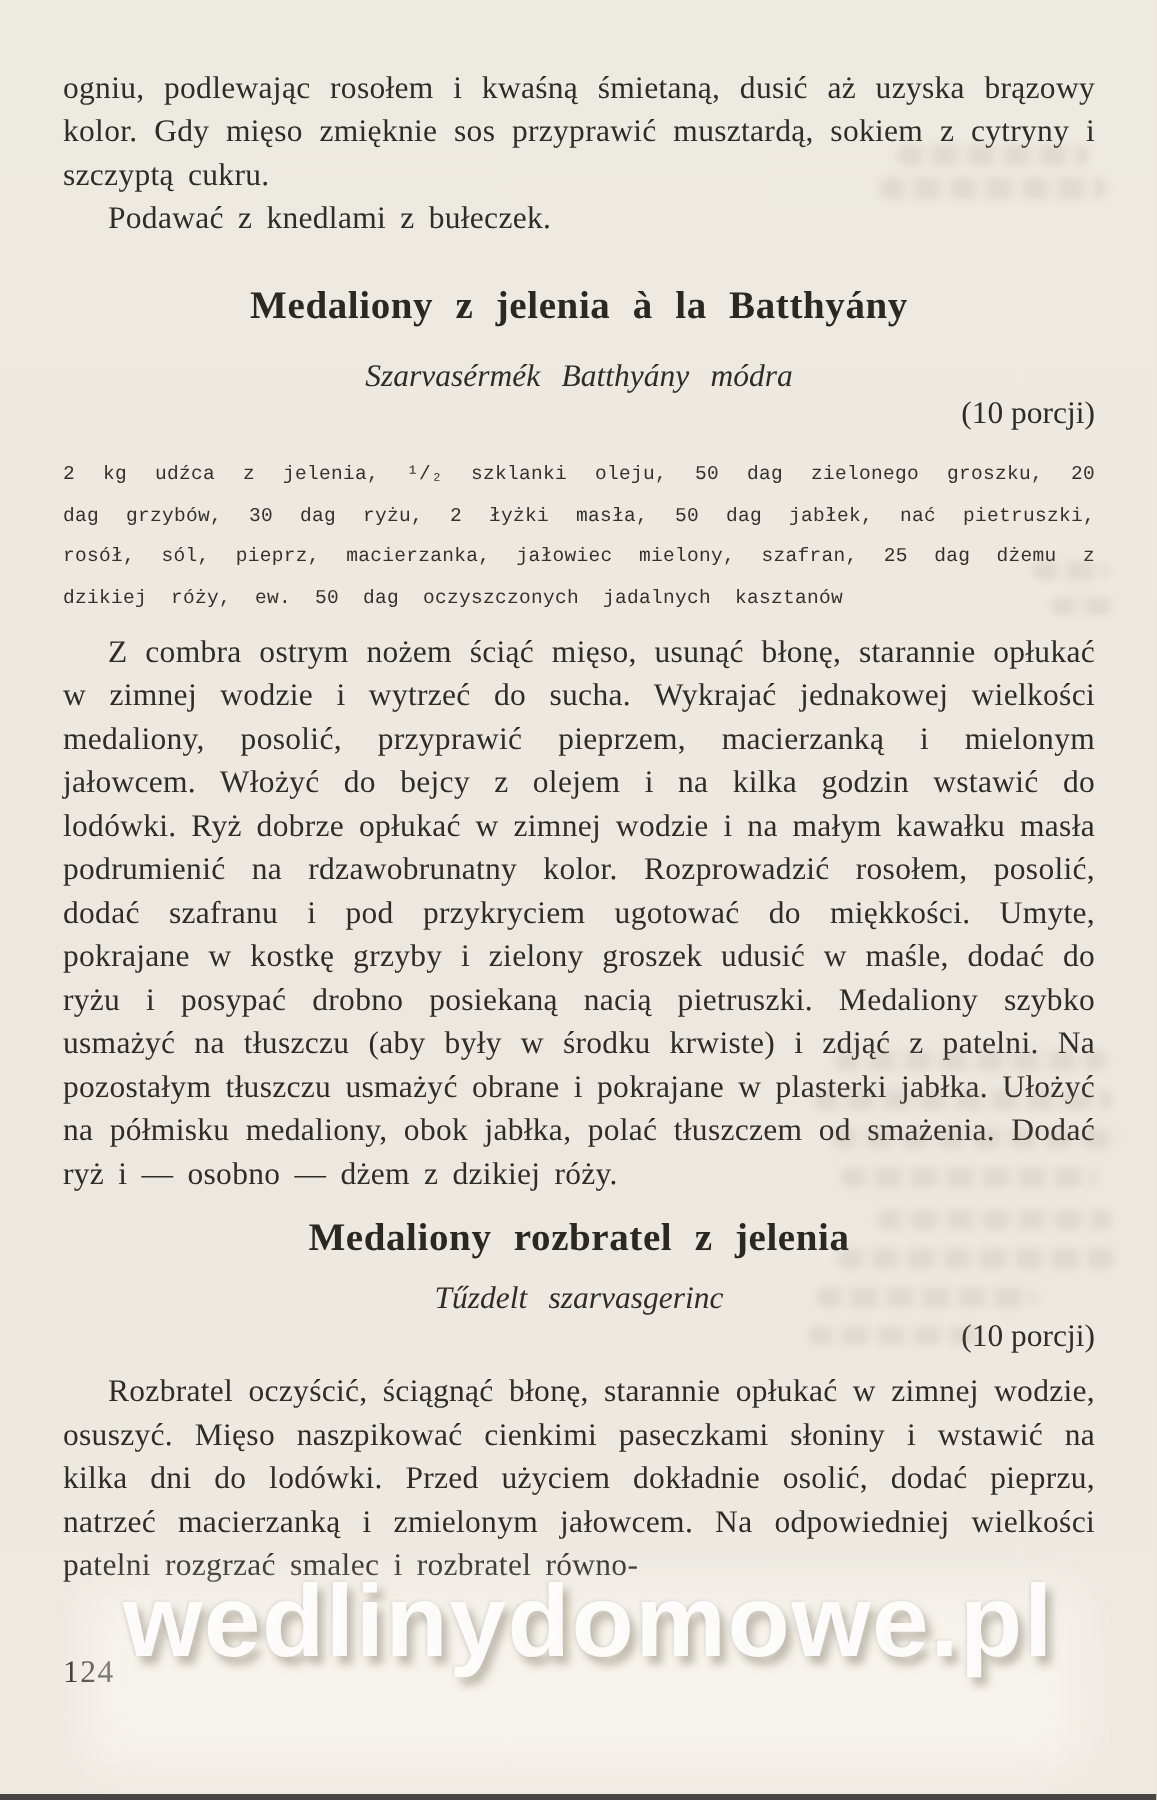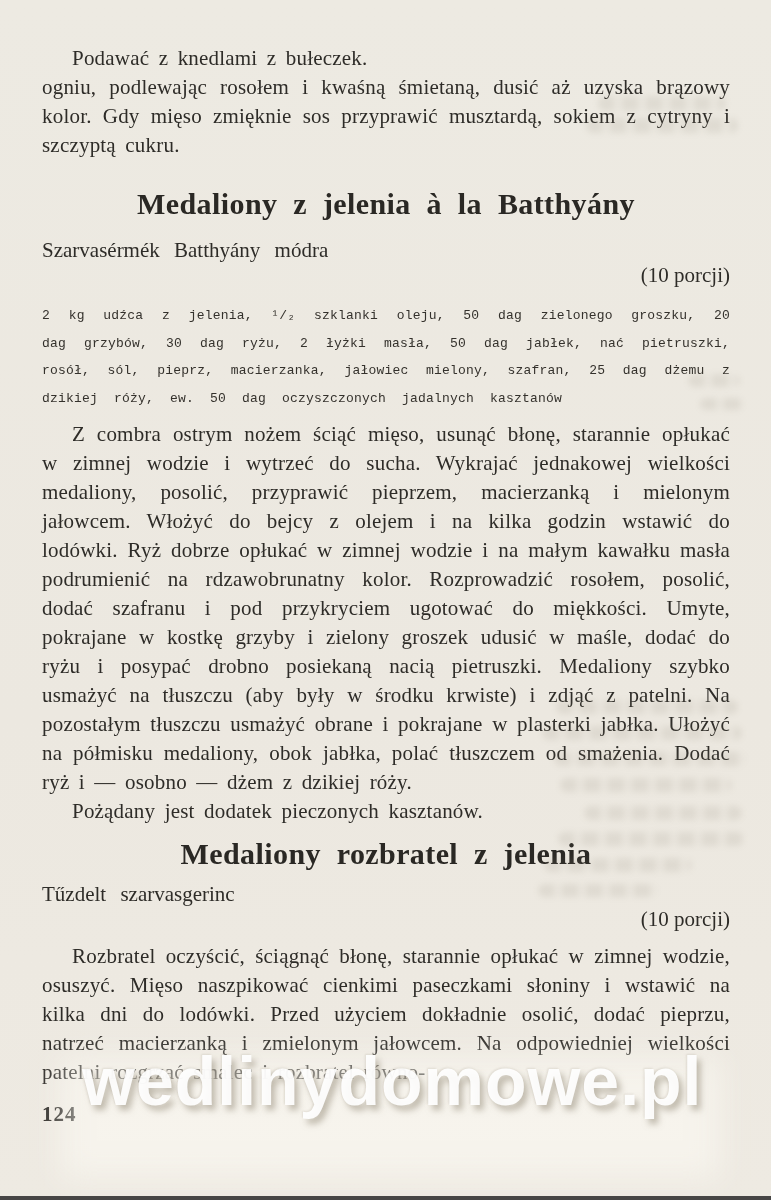--- a/index.html
+++ b/index.html
@@ -20,33 +20,34 @@
   .body-text{
     font-size:21px;
     line-height:29px;
     text-align:justify;
     word-spacing:4px;
     letter-spacing:0.2px;
     margin:0;
   }
   .indent{text-indent:30px;}
   .recipe-title{
-    font-size:30px;
+    font-size:26px;
     font-weight:bold;
     text-align:center;
     word-spacing:8px;
     letter-spacing:0.4px;
     line-height:28px;
     margin:30px 0 0 0;
     color:#2a2824;
   }
   .recipe-title.second{margin-top:14px;}
   .orig-title{
     font-size:21px;
-    text-align:left;
+    font-style:italic;
+    text-align:center;
     word-spacing:9px;
     line-height:25px;
     margin:20px 0 0 0;
   }
   .orig-title.second{margin-top:14px;}
   .portions{
     font-size:21px;
     text-align:right;
     line-height:25px;
     margin:0;
@@ -64,21 +65,20 @@
   .ingredients.second{margin-top:12px;}
   .instructions{margin-top:8px;}
   .closing-note{margin-top:0;}
   .final-par{margin-top:10px;}
   .page-number{
     position:absolute;
     left:42px;top:1102px;
     font-size:21px;
     letter-spacing:1px;
     z-index:3;
-    font-weight:bold;
   }
   .watermark-glow{
     position:absolute;
     left:60px;top:1058px;
     width:660px;height:120px;
     background:rgba(255,253,247,0.5);
     filter:blur(16px);
     z-index:4;
   }
   .watermark{
@@ -108,29 +108,28 @@
     width:771px;height:4px;
     background:#474645;
     z-index:6;
   }
 </style>
 </head>
 <body>
 
 <div class="page">
 
+  <p class="body-text">ogniu, podlewając rosołem i kwaśną śmietaną, dusić aż uzyska brązowy kolor. Gdy mięso zmięknie sos przyprawić musztardą, sokiem z cytryny i szczyptą cukru.</p>
   <p class="body-text indent">Podawać z knedlami z bułeczek.</p>
-  <p class="body-text">ogniu, podlewając rosołem i kwaśną śmietaną, dusić aż uzyska brązowy kolor. Gdy mięso zmięknie sos przyprawić musztardą, sokiem z cytryny i szczyptą cukru.</p>
 
   <h2 class="recipe-title">Medaliony z jelenia à la Batthyány</h2>
   <p class="orig-title">Szarvasérmék Batthyány módra</p>
   <p class="portions">(10 porcji)</p>
   <p class="ingredients">2 kg udźca z jelenia, ¹/₂ szklanki oleju, 50 dag zielonego groszku, 20 dag grzybów, 30 dag ryżu, 2 łyżki masła, 50 dag jabłek, nać pietruszki, rosół, sól, pieprz, macierzanka, jałowiec mielony, szafran, 25 dag dżemu z dzikiej róży, ew. 50 dag oczyszczonych jadalnych kasztanów</p>
   <p class="body-text indent instructions">Z combra ostrym nożem ściąć mięso, usunąć błonę, starannie opłukać w zimnej wodzie i wytrzeć do sucha. Wykrajać jednakowej wielkości medaliony, posolić, przyprawić pieprzem, macierzanką i mielonym jałowcem. Włożyć do bejcy z olejem i na kilka godzin wstawić do lodówki. Ryż dobrze opłukać w zimnej wodzie i na małym kawałku masła podrumienić na rdzawobrunatny kolor. Rozprowadzić rosołem, posolić, dodać szafranu i pod przykryciem ugotować do miękkości. Umyte, pokrajane w kostkę grzyby i zielony groszek udusić w maśle, dodać do ryżu i posypać drobno posiekaną nacią pietruszki. Medaliony szybko usmażyć na tłuszczu (aby były w środku krwiste) i zdjąć z patelni. Na pozostałym tłuszczu usmażyć obrane i pokrajane w plasterki jabłka. Ułożyć na półmisku medaliony, obok jabłka, polać tłuszczem od smażenia. Dodać ryż i — osobno — dżem z dzikiej róży.</p>
-  <p class="body-text indent closing-note">Pożądany jest dodatek pieczonych kasztanów.</p>
 
   <h2 class="recipe-title second">Medaliony rozbratel z jelenia</h2>
   <p class="orig-title second">Tűzdelt szarvasgerinc</p>
   <p class="portions">(10 porcji)</p>
   <p class="body-text indent final-par">Rozbratel oczyścić, ściągnąć błonę, starannie opłukać w zimnej wodzie, osuszyć. Mięso naszpikować cienkimi paseczkami słoniny i wstawić na kilka dni do lodówki. Przed użyciem dokładnie osolić, dodać pieprzu, natrzeć macierzanką i zmielonym jałowcem. Na odpowiedniej wielkości patelni rozgrzać smalec i rozbratel równo-</p>
 
   <div class="page-number">124</div>
   <div class="watermark-glow"></div>
   <div class="watermark">wedlinydomowe.pl</div>
   <div class="scan-bottom-edge"></div>

